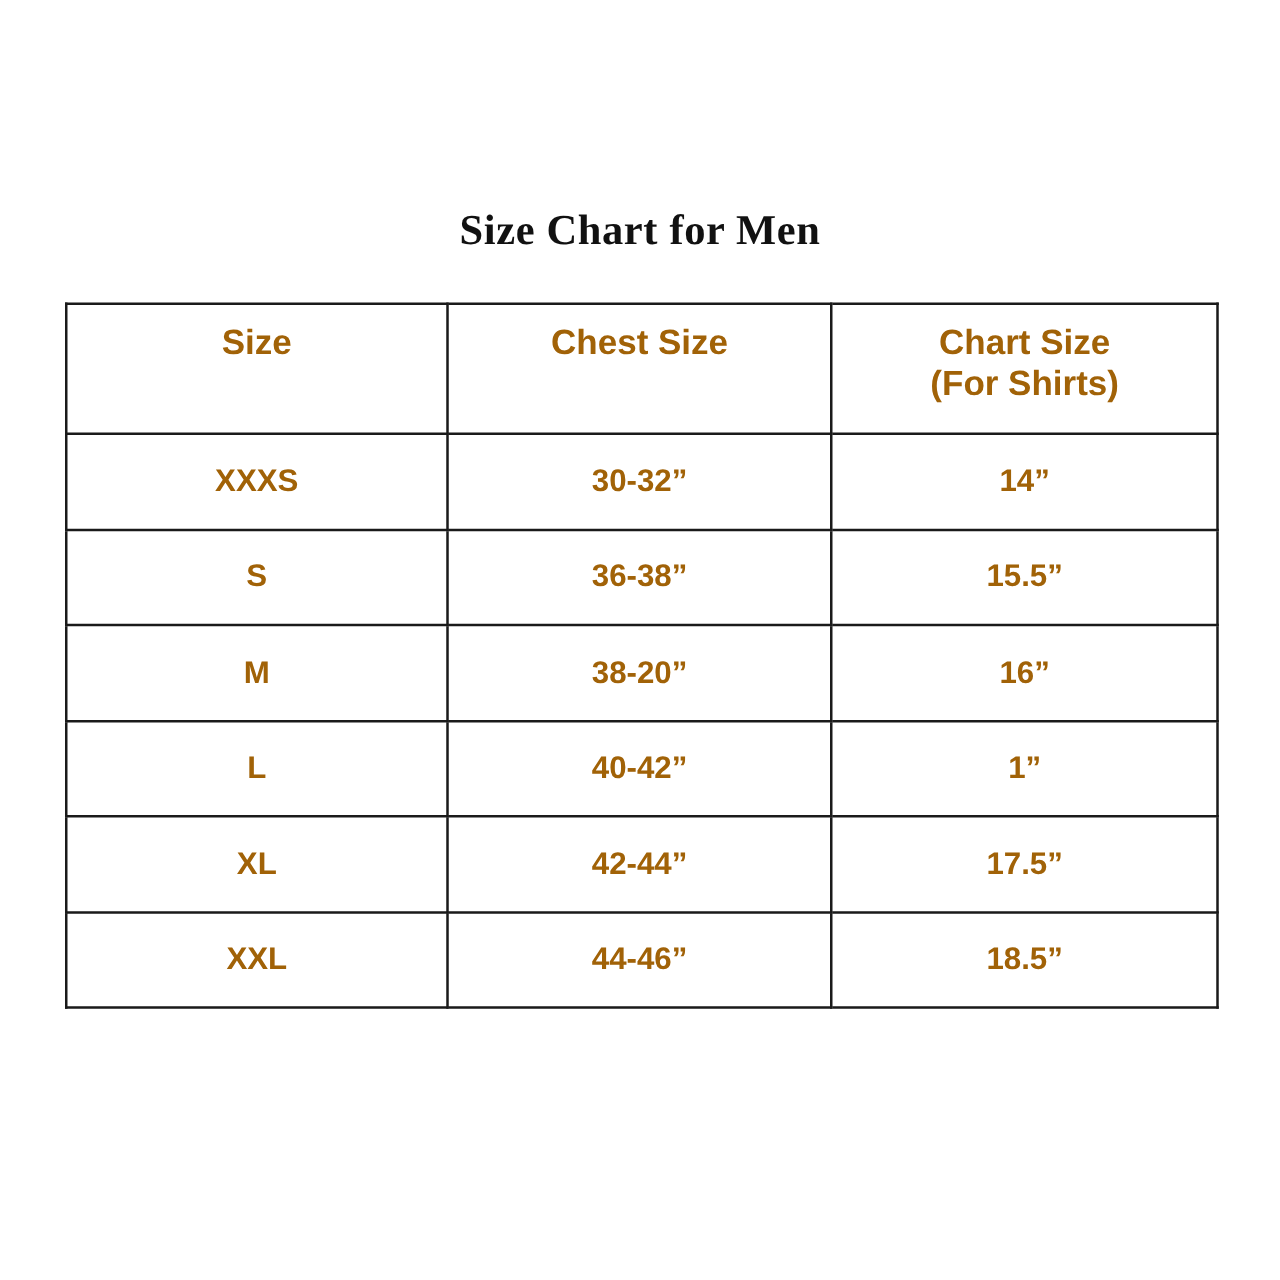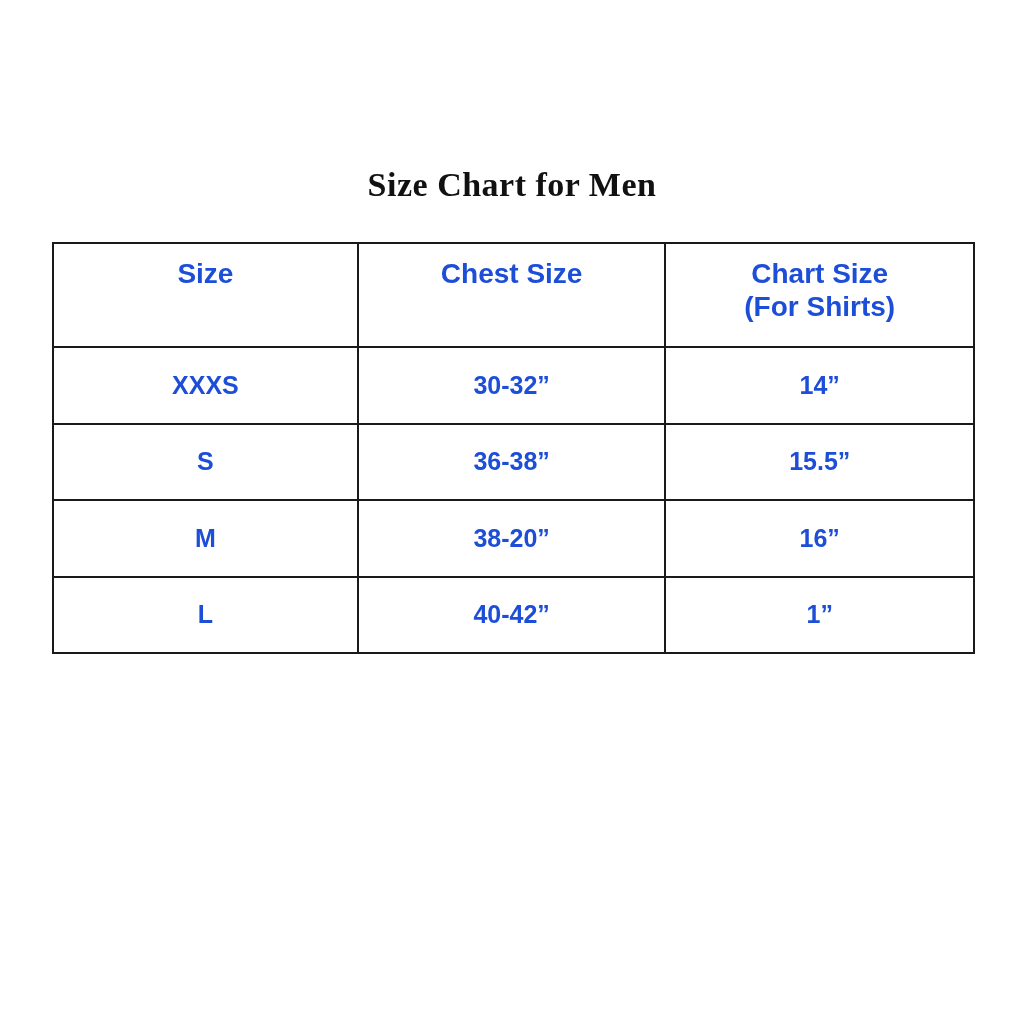--- a/index.html
+++ b/index.html
@@ -34,21 +34,21 @@
     left: 52px;
     width: 923px;
     border-collapse: collapse;
     table-layout: fixed;
   }
   .size-table th,
   .size-table td {
     border: 2px solid #1a1a1a;
     text-align: center;
     font-weight: bold;
-    color: #1d4ed8;
+    color: #a16207;
   }
   .size-table col.c1 { width: 33.1%; }
   .size-table col.c2 { width: 33.4%; }
   .size-table col.c3 { width: 33.5%; }
   .size-table thead th {
     height: 88px;
     vertical-align: top;
     padding-top: 13px;
     font-size: 28px;
     line-height: 33px;
@@ -104,16 +104,26 @@
       <tr>
         <td>M</td>
         <td>38-20”</td>
         <td>16”</td>
       </tr>
       <tr>
         <td>L</td>
         <td>40-42”</td>
         <td>1”</td>
       </tr>
+      <tr>
+        <td>XL</td>
+        <td>42-44”</td>
+        <td>17.5”</td>
+      </tr>
+      <tr>
+        <td>XXL</td>
+        <td>44-46”</td>
+        <td>18.5”</td>
+      </tr>
     </tbody>
   </table>
 
 </div>
 
 </body></html>

